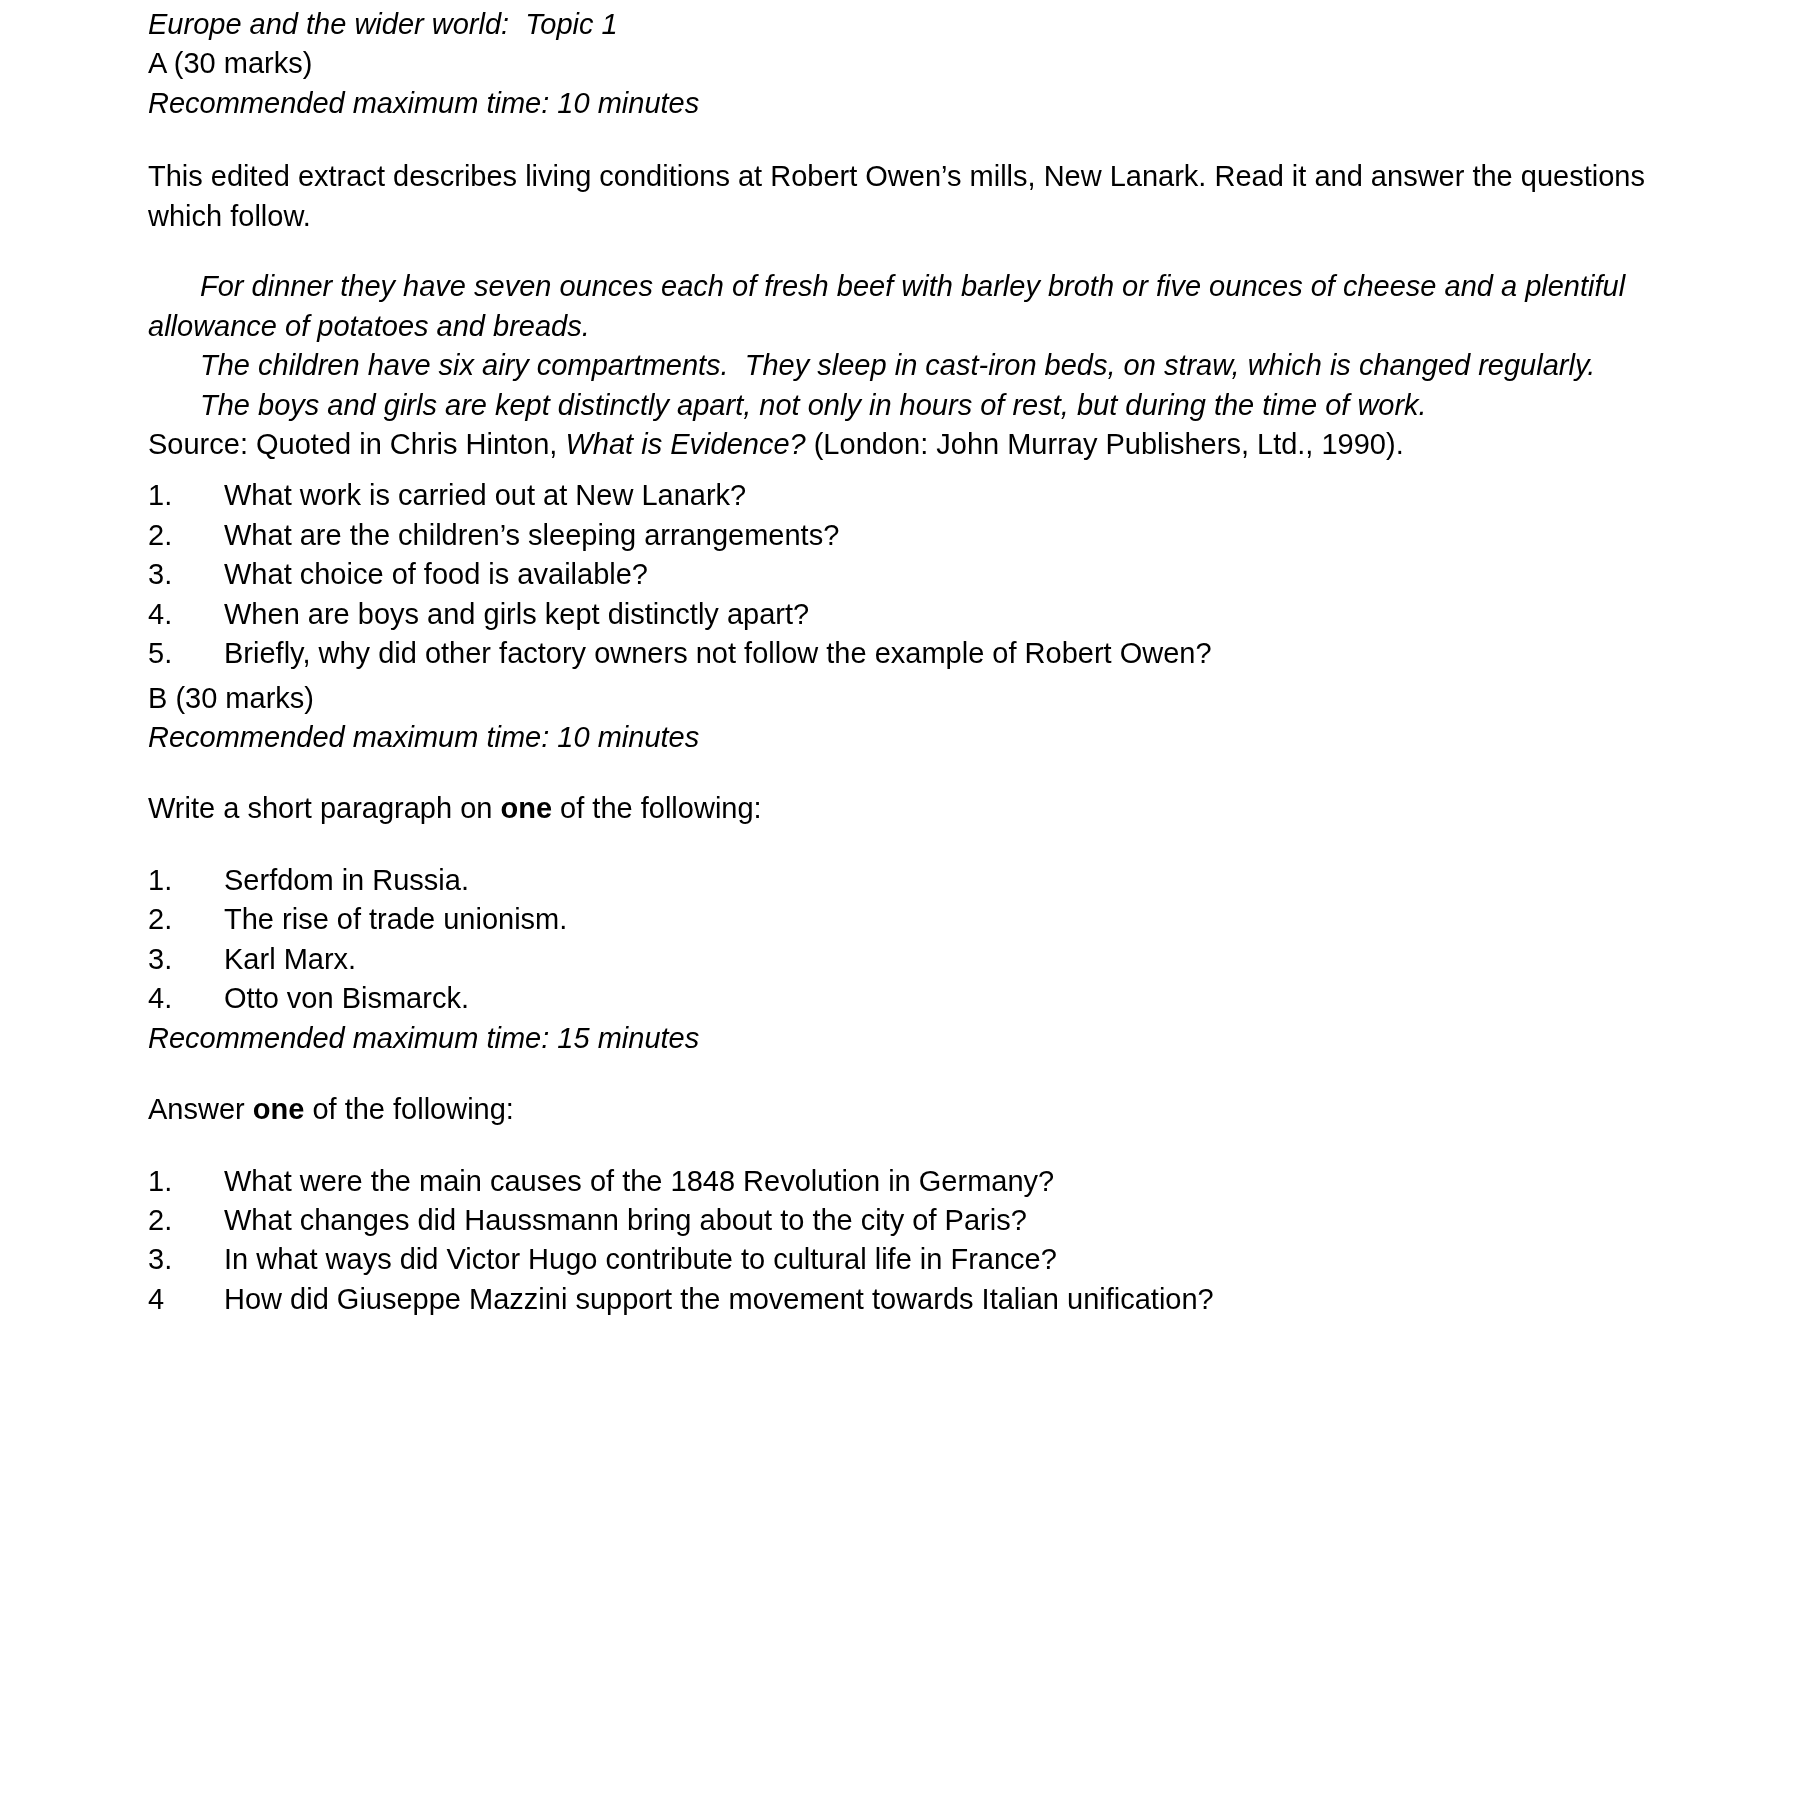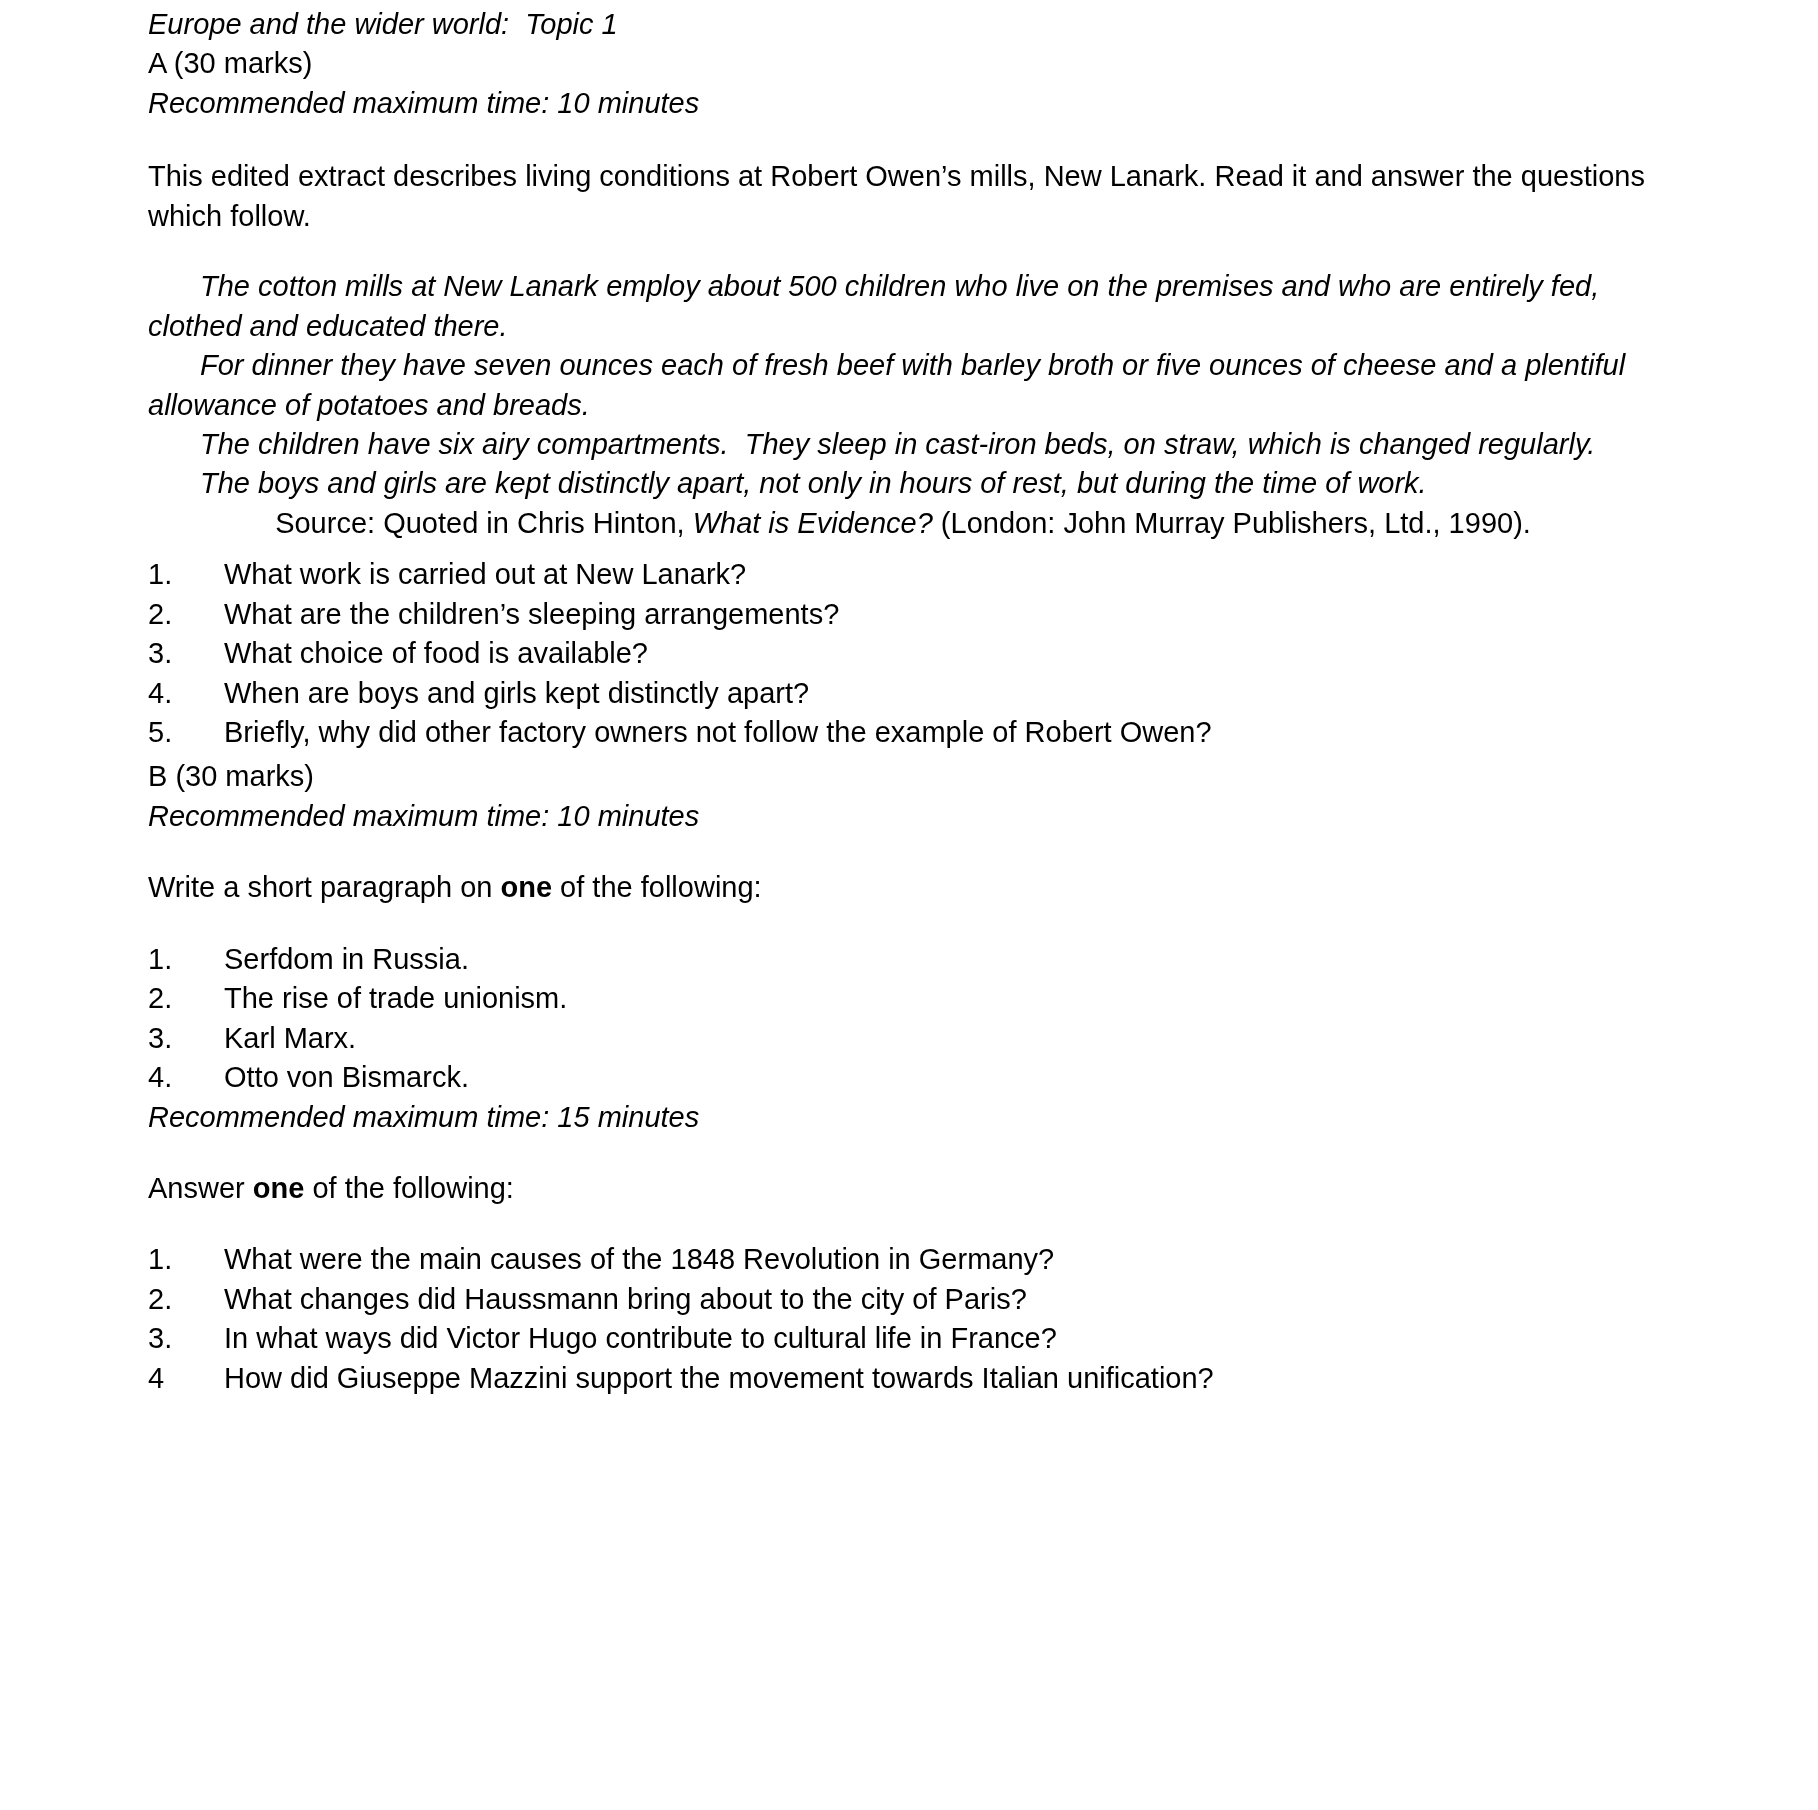--- a/index.html
+++ b/index.html
@@ -14,21 +14,21 @@
   }
   .page { padding: 5px 160px 0 148px; }
   .center { text-align: left; }
   .italic { font-style: italic; }
   .bold { font-weight: 700; }
   p { margin: 0; }
   .pre { white-space: pre-wrap; }
   .intro { margin-top: 34px; }
   .extract { margin-top: 31px; font-style: italic; }
   .extract p { text-indent: 52px; white-space: pre-wrap; }
-  .source-line { white-space: pre-wrap; text-align: center; }
+  .source-line { white-space: pre-wrap; }
   .qlist { margin-top: 12px; }
   .qitem { display: flex; }
   .qnum { flex: 0 0 76px; }
   .qtext { flex: 1 1 auto; }
   .sec-head { margin-top: 5px; }
   .prompt { margin-top: 32px; }
   .items { margin-top: 32px; }
 </style>
 </head>
 <body>
@@ -36,21 +36,20 @@
 <div class="page">
 
   <div class="center italic pre">Europe and the wider world:  Topic 1</div>
 
   <div class="center">A (30 marks)</div>
   <div class="center italic">Recommended maximum time: 10 minutes</div>
 
   <p class="intro">This edited extract describes living conditions at Robert Owen’s mills, New Lanark. Read it and answer the questions which follow.</p>
 
   <div class="extract">
-    <p>The cotton mills at New Lanark employ about 500 children who live on the premises and who are entirely fed, clothed and educated there.</p>
     <p>For dinner they have seven ounces each of fresh beef with barley broth or five ounces of cheese and a plentiful allowance of potatoes and breads.</p>
     <p>The children have six airy compartments.  They sleep in cast-iron beds, on straw, which is changed regularly.</p>
     <p>The boys and girls are kept distinctly apart, not only in hours of rest, but during the time of work.</p>
   </div>
 
   <p class="source-line"><span>Source: Quoted in Chris Hinton, </span><span class="italic">What is Evidence?</span><span> (London: John Murray Publishers, Ltd., 1990).</span></p>
 
   <div class="qlist">
     <div class="qitem">
       <span class="qnum">1.</span>

